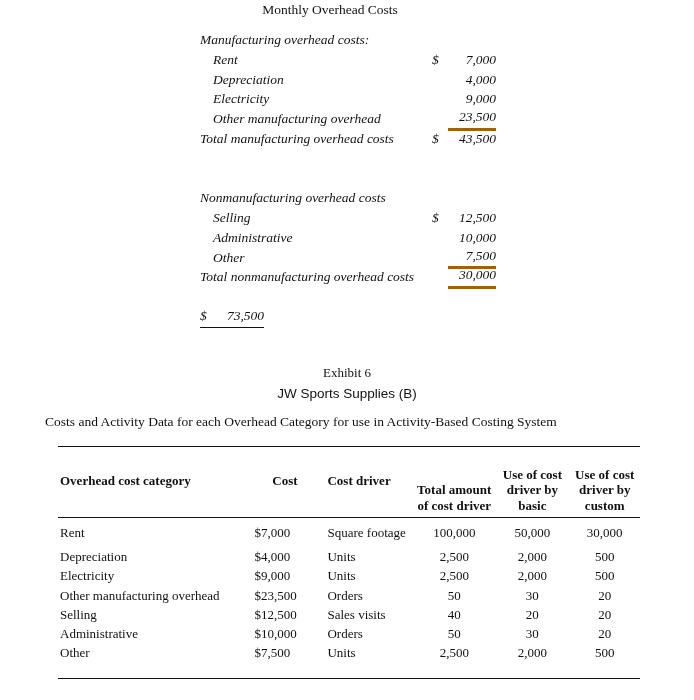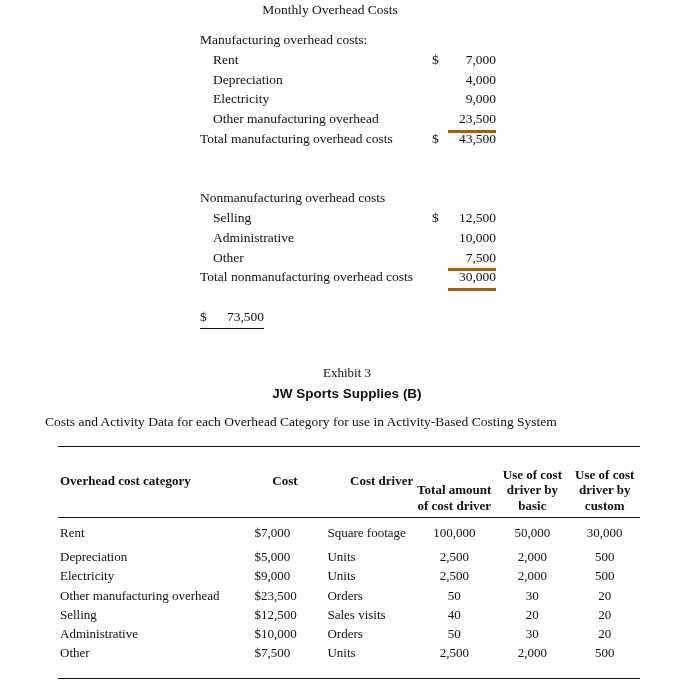--- a/index.html
+++ b/index.html
@@ -30,24 +30,25 @@
   .statement {
     position: absolute;
     top: 30px;
     left: 200px;
     width: 296px;
     font-size: 13.5px;
   }
   .st-row {
     display: flex;
     justify-content: space-between;
-    align-items: flex-start;
+    align-items: center;
     line-height: 19.8px;
     height: 19.8px;
     white-space: nowrap;
+    font-style: italic;
   }
   .st-row .lbl { flex: 0 0 auto; }
   .st-row .amt {
     flex: 0 0 auto;
     text-align: right;
     display: flex;
     justify-content: flex-end;
   }
   .st-row .amt .cur {
     display: inline-block;
@@ -81,21 +82,21 @@
     font-size: 13px;
     line-height: 18px;
   }
   .exhibit-company {
     position: absolute;
     top: 385px;
     left: 0;
     width: 694px;
     text-align: center;
     font-family: "Liberation Sans", "DejaVu Sans", sans-serif;
-    font-weight: bold;
+    font-weight: normal;
     font-size: 13.5px;
     line-height: 18px;
   }
   .exhibit-sub {
     position: absolute;
     top: 413px;
     left: 0;
     width: 694px;
     font-size: 13.5px;
     line-height: 18px;
@@ -128,21 +129,21 @@
     text-align: left;
     vertical-align: middle;
     padding-left: 2px;
     margin-top: 40px;
   }
   .abc-table thead th.h-cost,
   .abc-table thead th.h-driver {
     vertical-align: middle;
   }
   .abc-table thead th.h-cost { text-align: center; }
-  .abc-table thead th.h-driver { text-align: right; }
+  .abc-table thead th.h-driver { text-align: left; }
   .abc-table thead th.h-total,
   .abc-table thead th.h-basic {
     text-align: center;
     vertical-align: bottom;
   }
   .abc-table thead th.h-custom {
     text-align: center;
     vertical-align: bottom;
     margin-top: 24px;
   }
@@ -263,21 +264,21 @@
 
   <div class="st-row">
     <span class="amt ul">
       <span class="cur">$</span>
       <span class="num">73,500</span>
     </span>
   </div>
 
 </div>
 
-<div class="exhibit-label">Exhibit 3</div>
+<div class="exhibit-label">Exhibit 6</div>
 <div class="exhibit-company">JW Sports Supplies (B)</div>
 <div class="exhibit-sub">Costs and Activity Data for each Overhead Category for use in Activity-Based Costing System</div>
 
 <table class="abc-table">
   <thead>
     <tr>
       <th class="h-cat c-cat">Overhead cost category</th>
       <th class="h-cost c-cost">Cost</th>
       <th class="h-driver c-driver">Cost driver</th>
       <th class="h-total c-total">Total amount of cost driver</th>
@@ -289,21 +290,21 @@
     <tr class="first-body">
       <td class="c-cat">Rent</td>
       <td class="c-cost">$7,000</td>
       <td class="c-driver">Square footage</td>
       <td class="c-total">100,000</td>
       <td class="c-basic">50,000</td>
       <td class="c-custom">30,000</td>
     </tr>
     <tr class="gap-above">
       <td class="c-cat">Depreciation</td>
-      <td class="c-cost">$5,000</td>
+      <td class="c-cost">$4,000</td>
       <td class="c-driver">Units</td>
       <td class="c-total">2,500</td>
       <td class="c-basic">2,000</td>
       <td class="c-custom">500</td>
     </tr>
     <tr>
       <td class="c-cat">Electricity</td>
       <td class="c-cost">$9,000</td>
       <td class="c-driver">Units</td>
       <td class="c-total">2,500</td>

